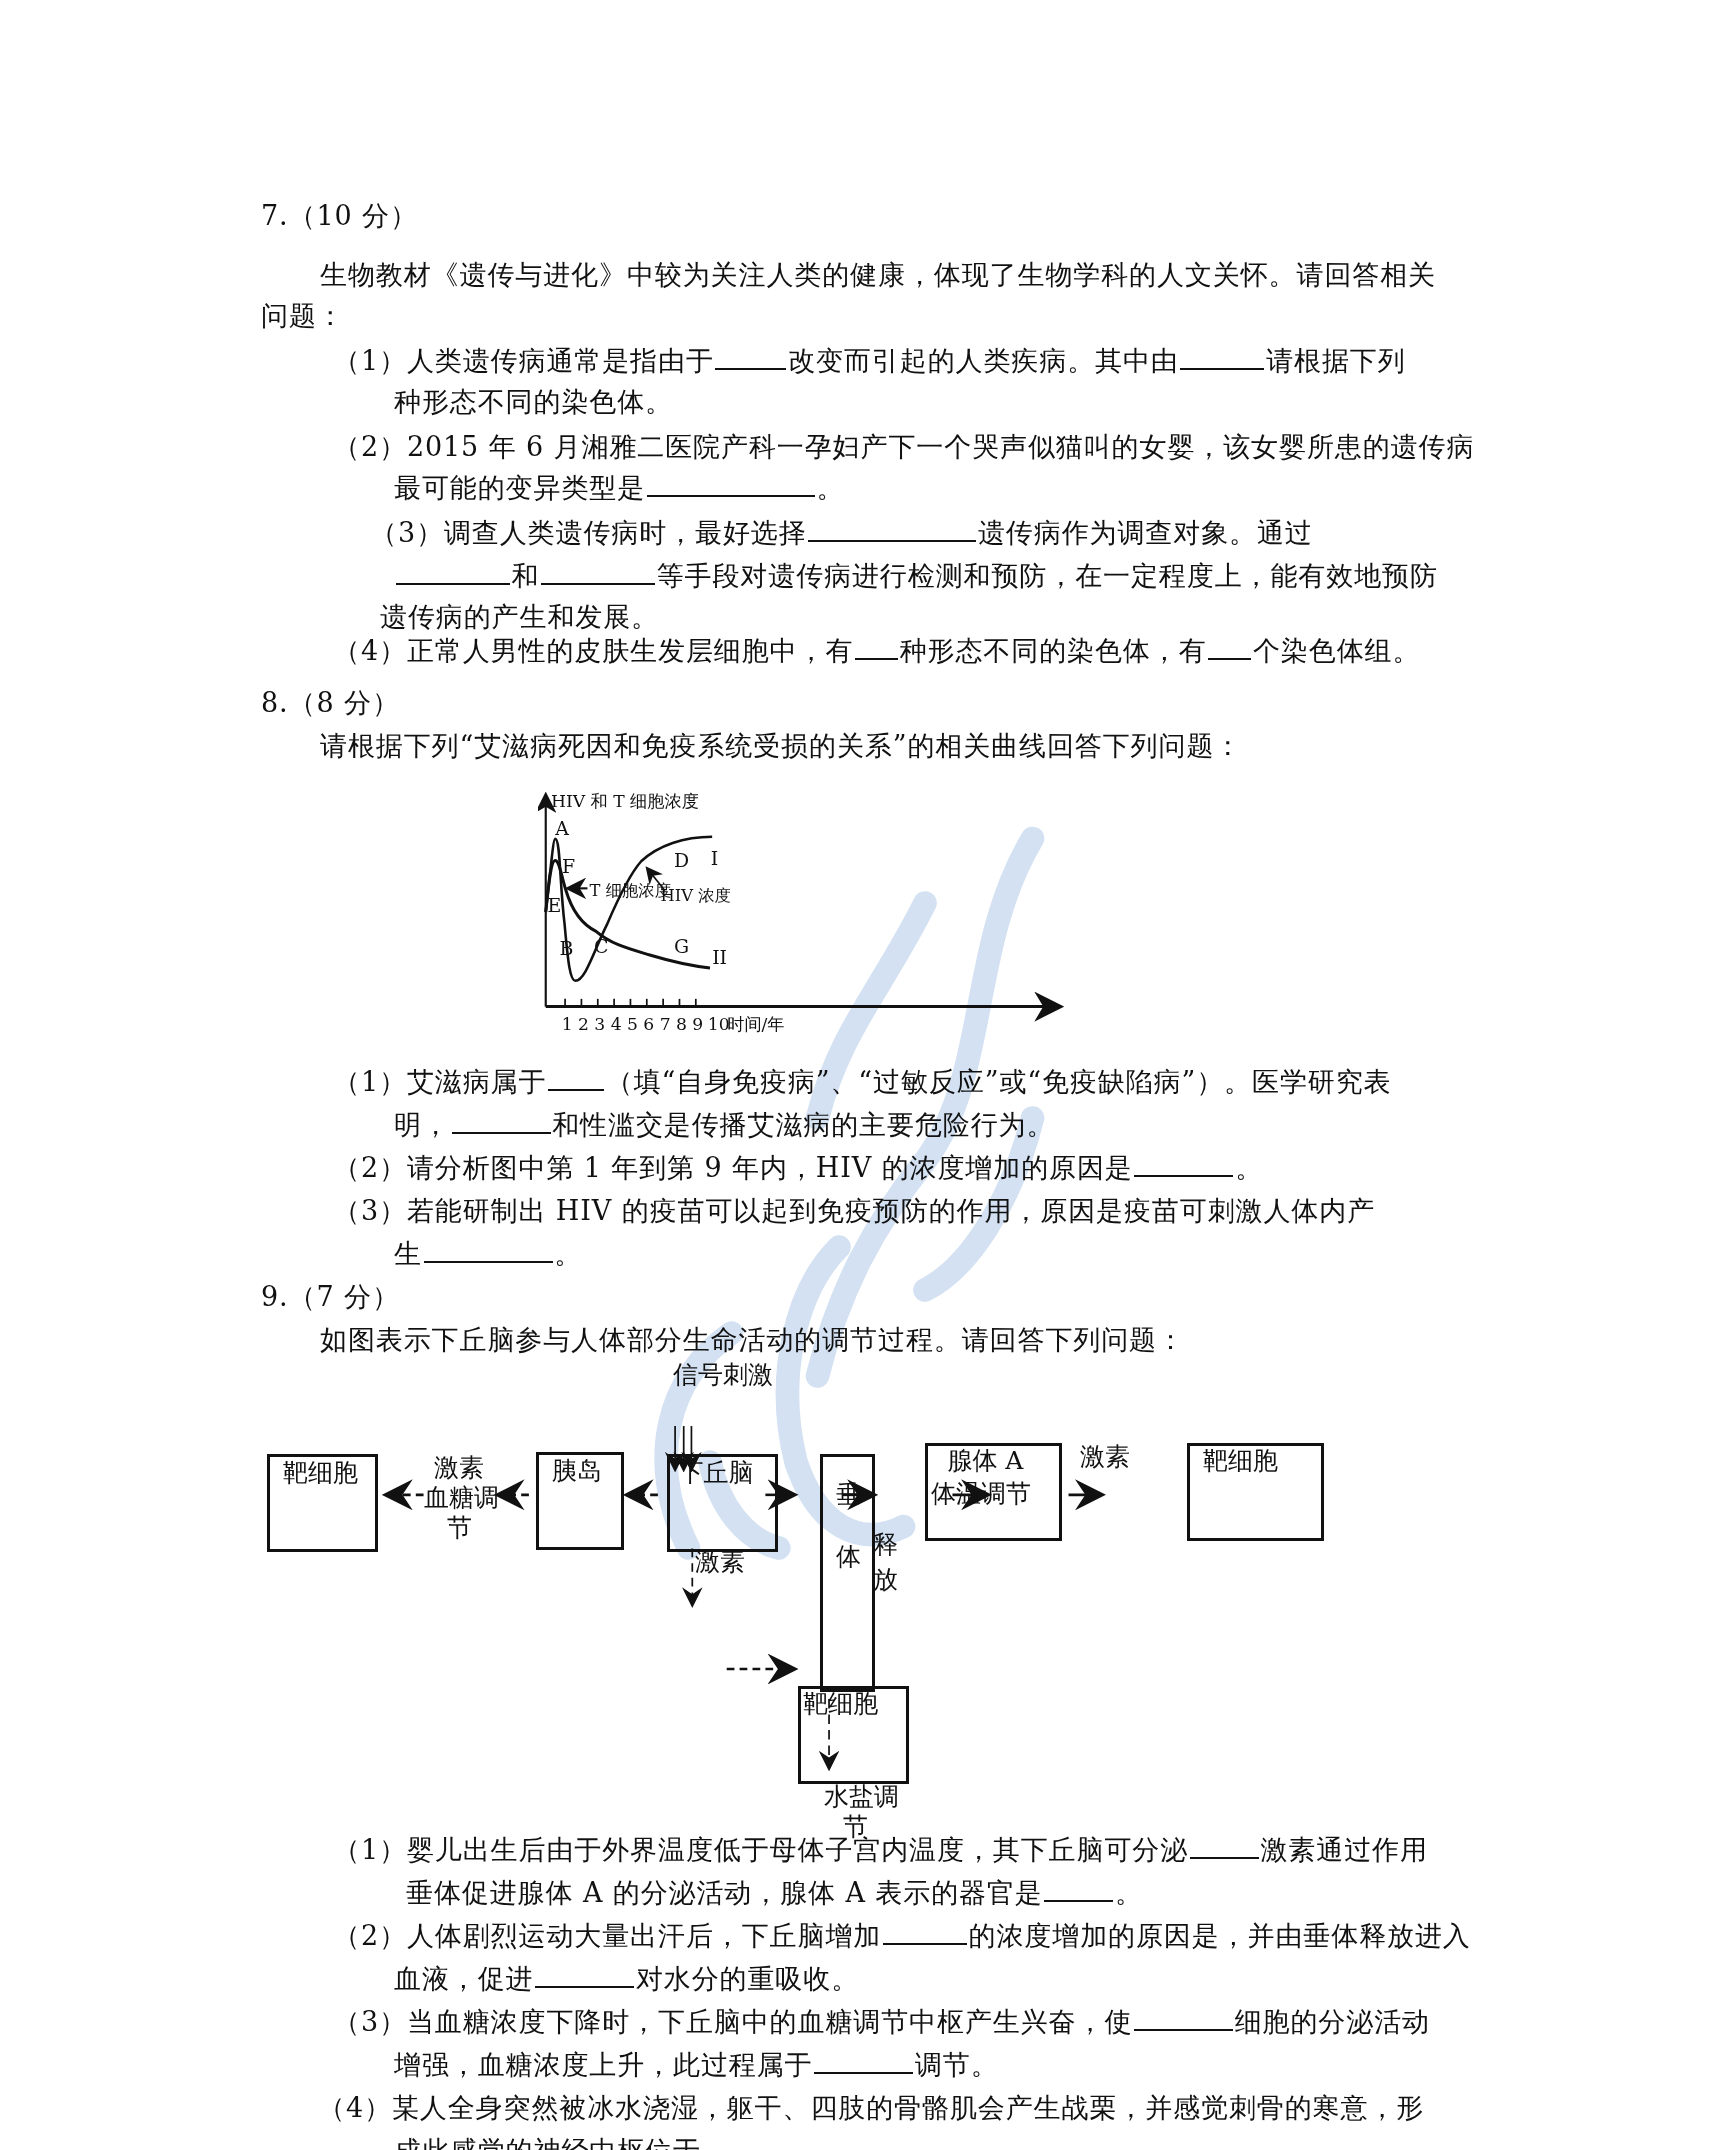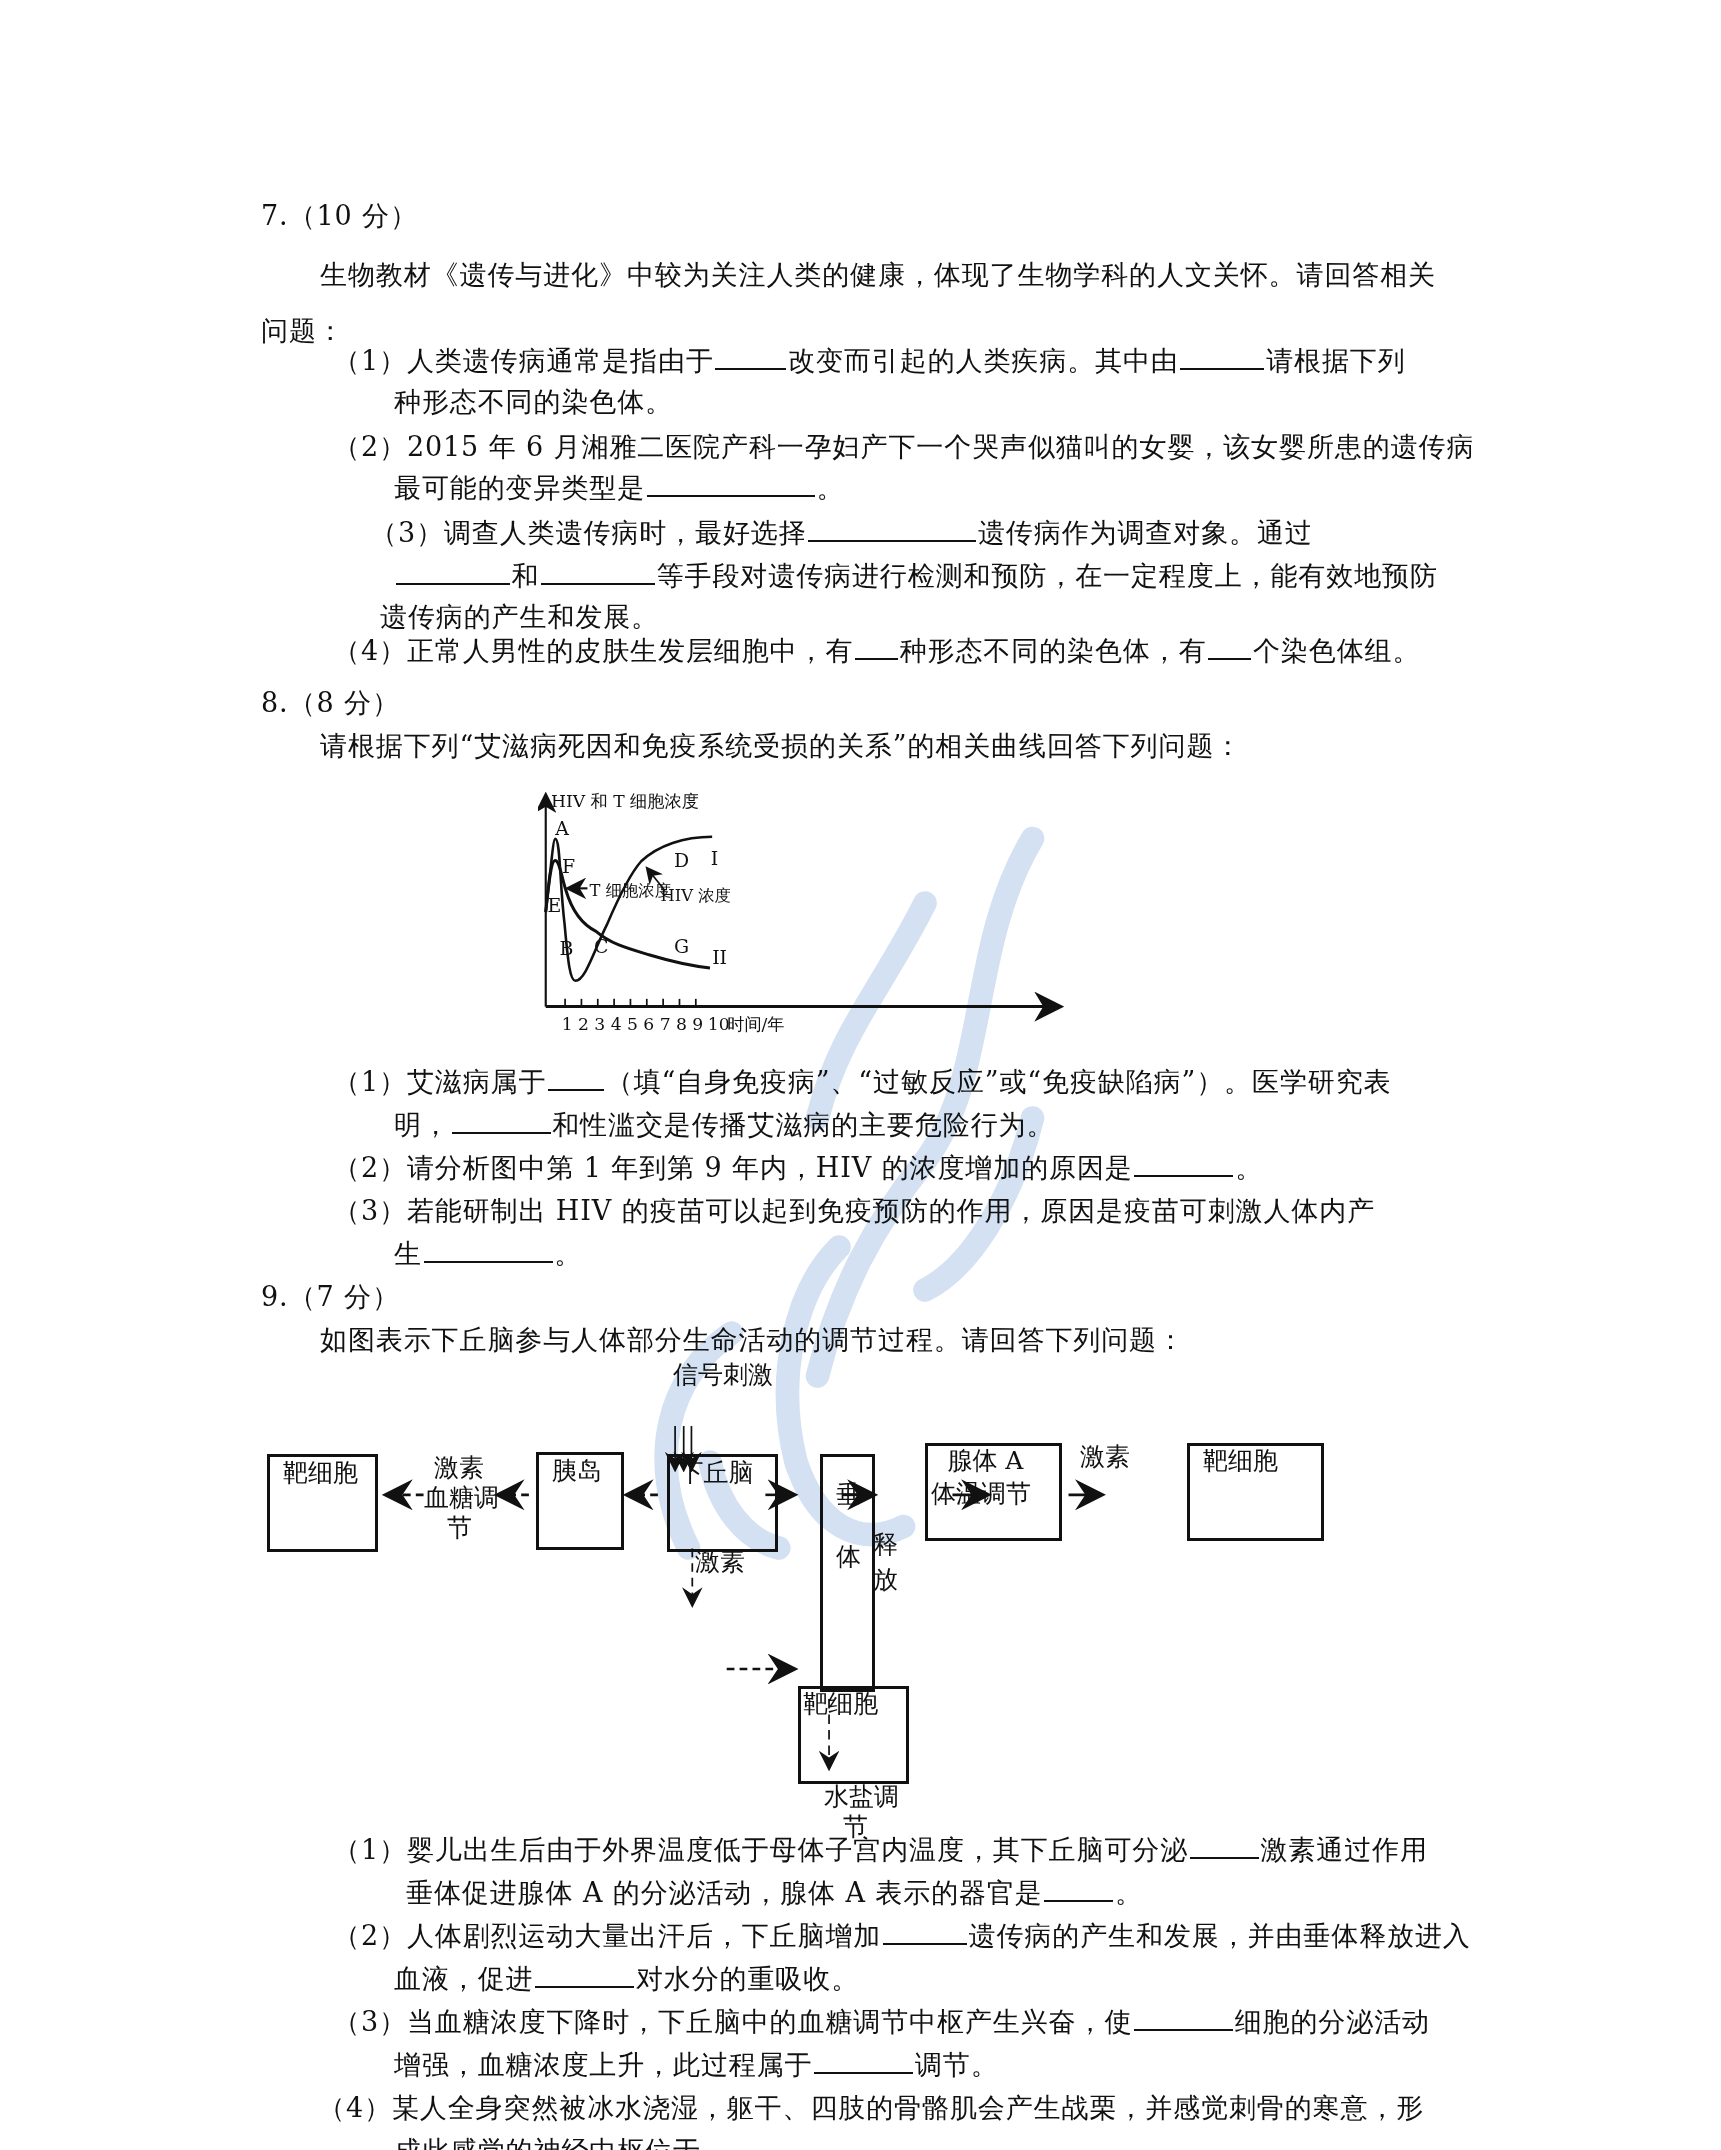--- a/index.html
+++ b/index.html
@@ -21,21 +21,21 @@
     <path d="M900 400 C800 600 700 700 650 900"></path>
     <path d="M450 1400 C300 1500 250 1700 350 1900"></path>
     <path d="M700 1200 C600 1300 550 1500 600 1700 C650 1850 750 1900 850 1850"></path>
     <path d="M400 1700 C420 1800 480 1880 560 1900"></path>
     <path d="M1150 900 C1100 1100 1000 1250 900 1300"></path>
   </g>
 </svg>
 
 <div class="line" style="left:261px;top:201px;">7.（10 分）</div>
 <div class="line" style="left:320px;top:260px;">生物教材《遗传与进化》中较为关注人类的健康，体现了生物学科的人文关怀。请回答相关</div>
-<div class="line" style="left:261px;top:301px;margin-top:15px;">问题：</div>
+<div class="line" style="left:261px;top:301px;">问题：</div>
 
 <div class="line" style="left:333px;top:346px;">
   <span>（1）人类遗传病通常是指由于</span><span class="blank" style="width:71px"></span><span>改变而引起的人类疾病。其中由</span><span class="blank" style="width:84px"></span><span>请根据下列</span>
 </div>
 <div class="line" style="left:394px;top:387px;">种形态不同的染色体。</div>
 
 <div class="line" style="left:333px;top:432px;">（2）2015 年 6 月湘雅二医院产科一孕妇产下一个哭声似猫叫的女婴，该女婴所患的遗传病</div>
 <div class="line" style="left:394px;top:473px;">
   <span>最可能的变异类型是</span><span class="blank" style="width:168px"></span><span>。</span>
 </div>
@@ -201,21 +201,21 @@
   <div class="boxlabel" style="left:843px;top:1813px;">节</div>
 </div>
 
 <div class="line" style="left:333px;top:1835px;">
   <span>（1）婴儿出生后由于外界温度低于母体子宫内温度，其下丘脑可分泌</span><span class="blank" style="width:69px"></span><span>激素通过作用</span>
 </div>
 <div class="line" style="left:406px;top:1878px;">
   <span>垂体促进腺体 A 的分泌活动，腺体 A 表示的器官是</span><span class="blank" style="width:69px"></span><span>。</span>
 </div>
 <div class="line" style="left:333px;top:1921px;">
-  <span>（2）人体剧烈运动大量出汗后，下丘脑增加</span><span class="blank" style="width:84px"></span><span>遗传病的产生和发展，并由垂体释放进入</span>
+  <span>（2）人体剧烈运动大量出汗后，下丘脑增加</span><span class="blank" style="width:84px"></span><span>的浓度增加的原因是，并由垂体释放进入</span>
 </div>
 <div class="line" style="left:394px;top:1964px;">
   <span>血液，促进</span><span class="blank" style="width:99px"></span><span>对水分的重吸收。</span>
 </div>
 <div class="line" style="left:333px;top:2007px;">
   <span>（3）当血糖浓度下降时，下丘脑中的血糖调节中枢产生兴奋，使</span><span class="blank" style="width:99px"></span><span>细胞的分泌活动</span>
 </div>
 <div class="line" style="left:394px;top:2050px;">
   <span>增强，血糖浓度上升，此过程属于</span><span class="blank" style="width:99px"></span><span>调节。</span>
 </div>

